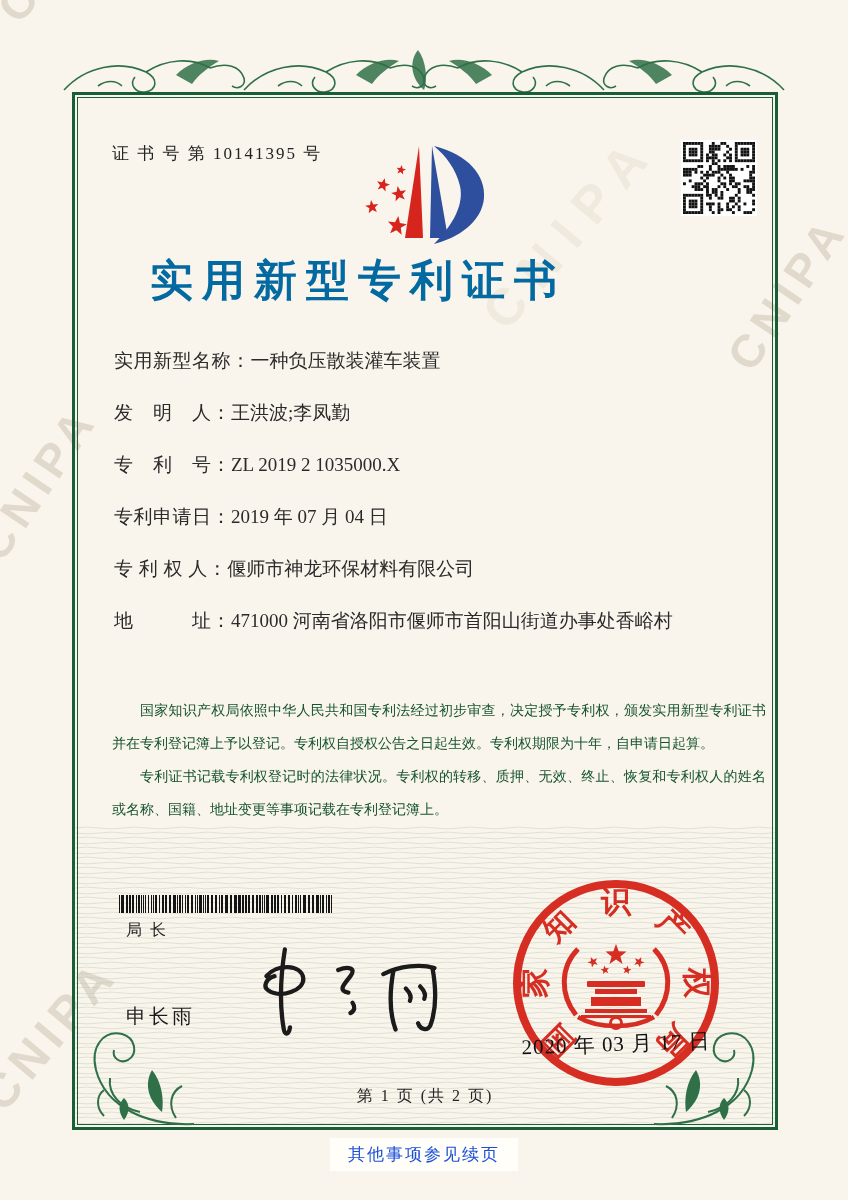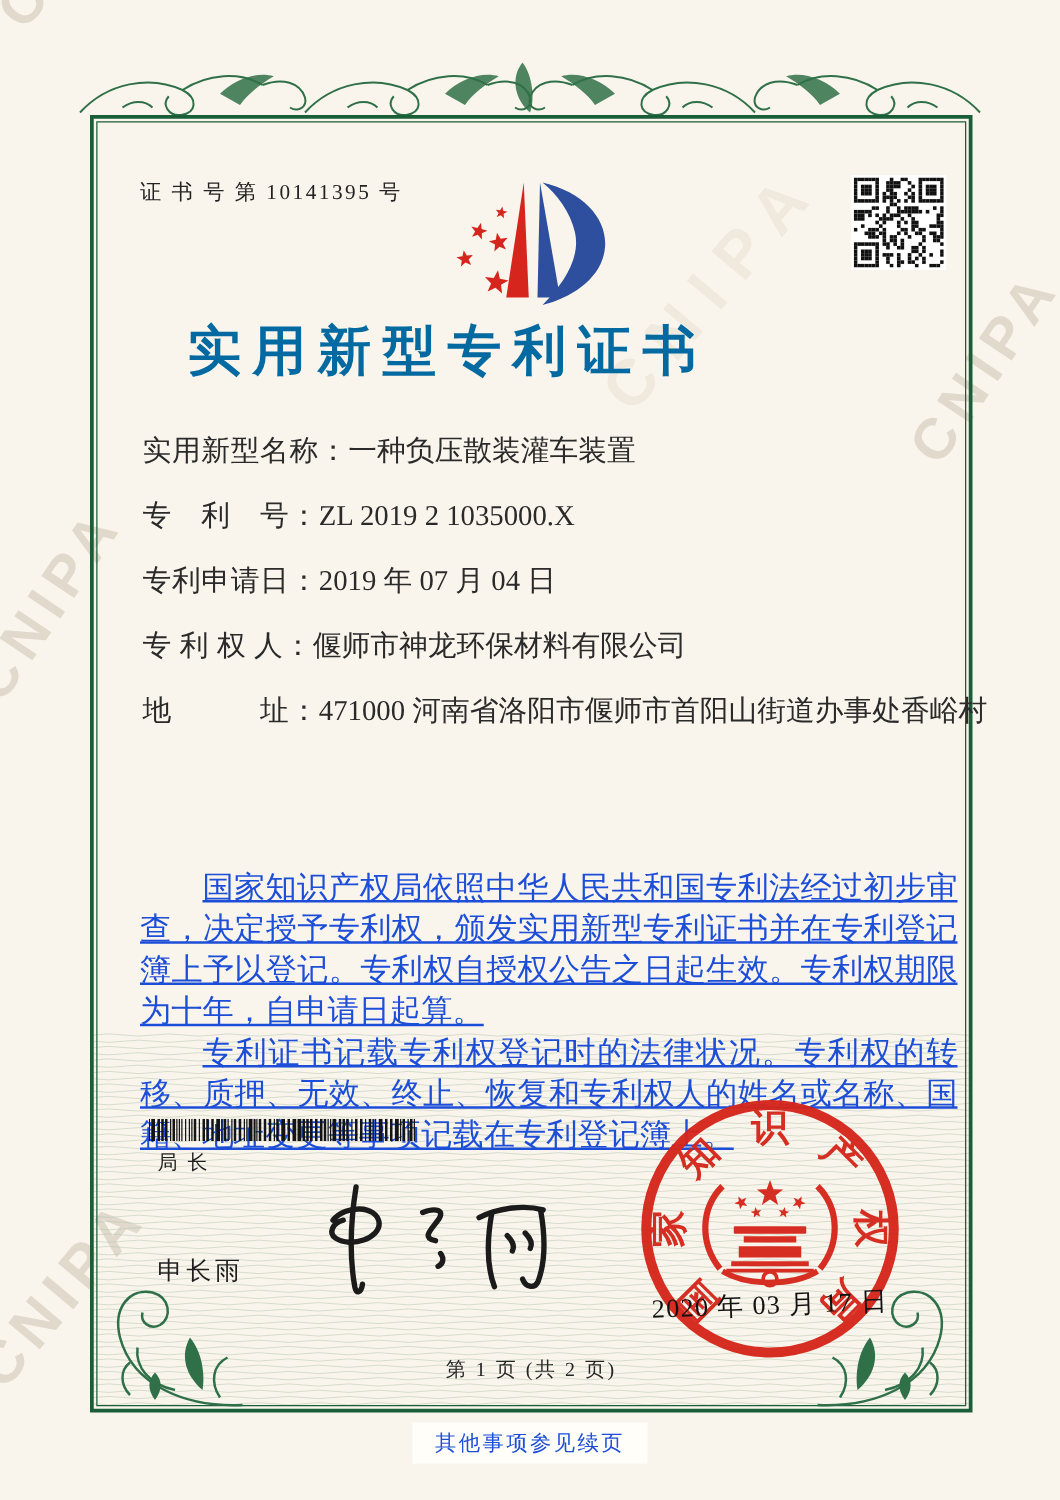--- a/index.html
+++ b/index.html
@@ -30,25 +30,25 @@
   .waves { position: absolute; left: 75px; top: 826px; width: 700px; height: 300px; z-index: 1; }
   
   .cert-no { position: absolute; left: 112px; top: 142px; font-size: 17px; letter-spacing: 2px; z-index: 5; }
   .logo { position: absolute; left: 352px; top: 136px; width: 150px; height: 114px; z-index: 5; }
   .qr { position: absolute; left: 681px; top: 140px; width: 76px; height: 76px; background: #fff; padding: 2px; z-index: 5; }
   .title {
     position: absolute; left: 72px; top: 252px; width: 572px; text-align: center;
     font-size: 43px; font-weight: 700; letter-spacing: 9px; color: #0369a1; z-index: 5;
   }
   .fields { position: absolute; left: 114px; top: 349px; width: 610px; z-index: 5; }
-  .field-row { position: relative; font-size: 23px; line-height: 24px; margin-bottom: 28px; color: #2a2a2a; white-space: nowrap; }
+  .field-row { position: relative; font-size: 19px; line-height: 24px; margin-bottom: 28px; color: #2a2a2a; white-space: nowrap; }
   .field-label { letter-spacing: .5px; }
   .grant-no { position: absolute; left: 335px; top: 0; }
   .body-text { position: absolute; left: 112px; top: 694px; width: 654px; z-index: 5;
-    font-size: 25px; line-height: 33px; text-align: justify; color: #1d4ed8; text-decoration: underline; }
+    font-size: 14px; line-height: 33px; text-align: justify; color: #14532d; }
   .body-text p { text-indent: 2em; }
   .barcode { position: absolute; left: 119px; top: 895px; width: 218px; height: 18px; z-index: 5; }
   .sig-title { position: absolute; left: 126px; top: 920px; font-size: 16px; letter-spacing: 8px;
     font-family: "Liberation Sans", "DejaVu Sans", sans-serif; color: #1d1d1d; z-index: 5; }
   .sig-name { position: absolute; left: 126px; top: 1003px; font-size: 20px; letter-spacing: 3px;
     font-family: Liberation Sans, sans-serif; color: #1d1d1d; z-index: 5; }
   .sig-script { position: absolute; left: 250px; top: 938px; width: 205px; height: 105px; z-index: 5; }
   .seal { position: absolute; left: 505px; top: 872px; width: 222px; height: 222px; z-index: 6; opacity: .96; }
   .seal-date {
     position: absolute; left: 516px; top: 1030px; width: 200px; text-align: center; z-index: 7;
@@ -474,20 +474,21 @@
       <rect x="51" y="72" width="3" height="3" fill="#111"></rect>
       <rect x="63" y="72" width="3" height="3" fill="#111"></rect>
       <rect x="66" y="72" width="3" height="3" fill="#111"></rect>
       <rect x="69" y="72" width="3" height="3" fill="#111"></rect>
     </svg>
 
   <div class="title">实用新型专利证书</div>
 
   <div class="fields">
     <div class="field-row"><span class="field-label">实用新型名称：</span><span>一种负压散装灌车装置</span></div>
+    <div class="field-row"><span class="field-label">发　明　人：</span><span>王洪波;李凤勤</span></div>
     <div class="field-row"><span class="field-label">专　利　号：</span><span>ZL 2019 2 1035000.X</span></div>
     <div class="field-row"><span class="field-label">专利申请日：</span><span>2019 年 07 月 04 日</span></div>
     <div class="field-row"><span class="field-label">专 利 权 人：</span><span>偃师市神龙环保材料有限公司</span></div>
     <div class="field-row"><span class="field-label">地　　　址：</span><span>471000 河南省洛阳市偃师市首阳山街道办事处香峪村</span></div>
   </div>
 
   <div class="body-text">
     <p>国家知识产权局依照中华人民共和国专利法经过初步审查，决定授予专利权，颁发实用新型专利证书并在专利登记簿上予以登记。专利权自授权公告之日起生效。专利权期限为十年，自申请日起算。</p>
     <p>专利证书记载专利权登记时的法律状况。专利权的转移、质押、无效、终止、恢复和专利权人的姓名或名称、国籍、地址变更等事项记载在专利登记簿上。</p>
   </div>

